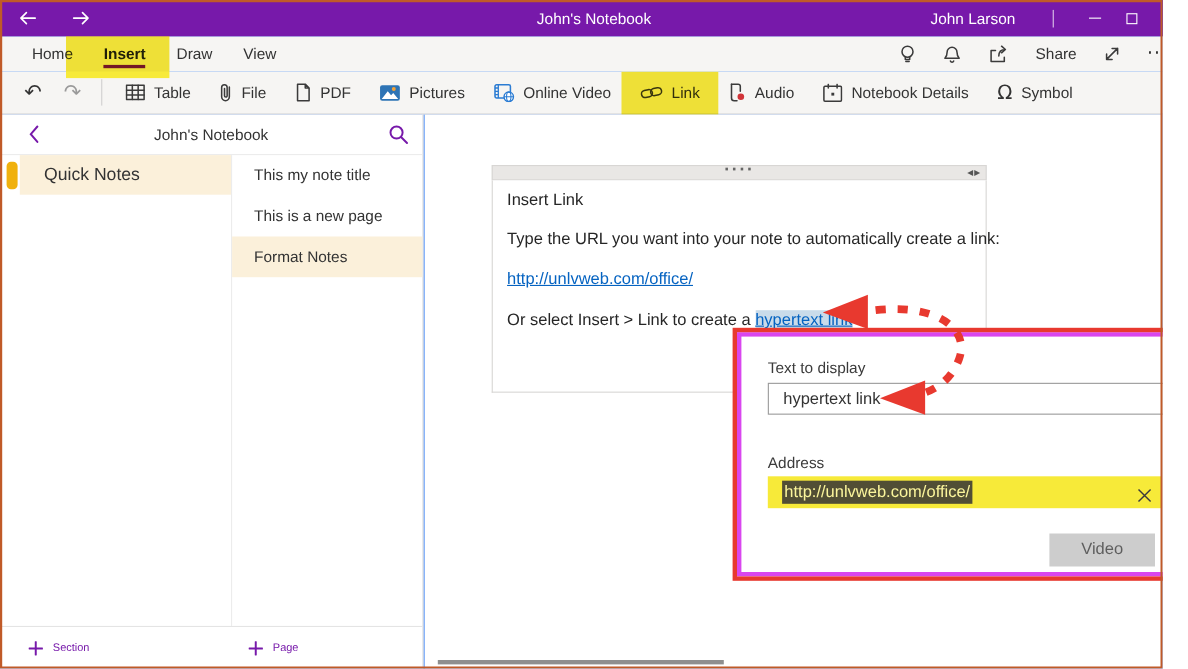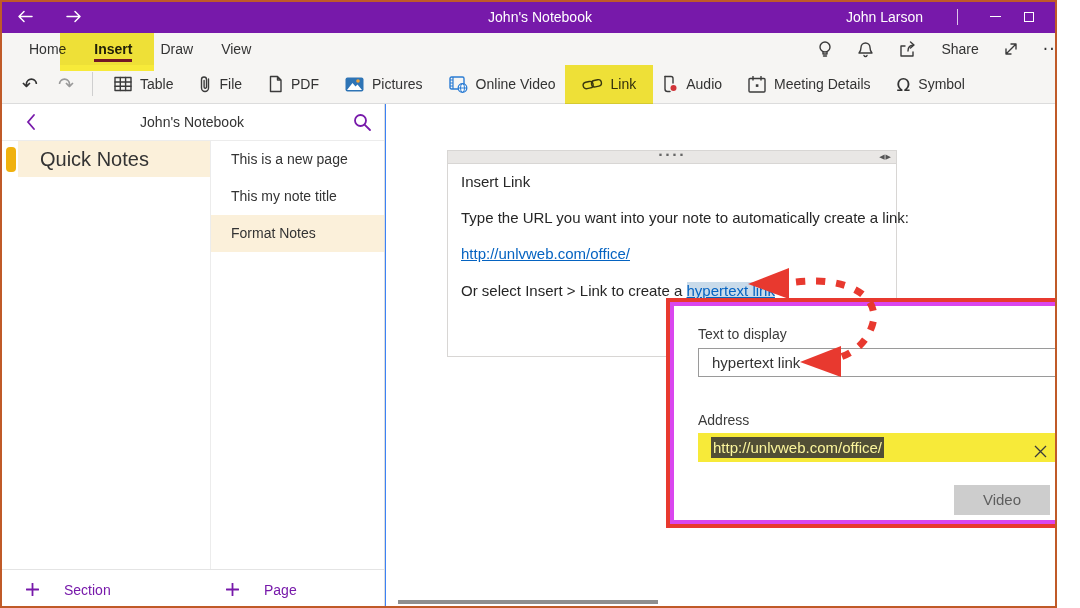--- a/index.html
+++ b/index.html
@@ -54,27 +54,27 @@
   .sb-back { position:absolute; left:26px; top:9px; cursor:pointer; }
   .sb-title { text-align:center; line-height:37px; font-size:14px; color:#333; }
   .sb-search { position:absolute; right:12px; top:8px; cursor:pointer; }
   .sb-cols { position:absolute; top:37px; bottom:39px; left:0; right:0; }
   .sb-coldiv { position:absolute; left:210px; top:0; bottom:0; width:1px; background:#ececec; }
   .sec-list { position:absolute; left:0; top:0; width:210px; }
   .sec-row { position:relative; height:37px; cursor:pointer; }
   .sec-bg { position:absolute; left:18px; right:0; top:0; bottom:1px; }
   .sec-row.selected .sec-bg { background:var(--selection-beige); }
   .sec-tab { position:absolute; left:6px; top:6px; width:10px; height:25px; border-radius:4px; }
-  .sec-label { position:absolute; left:40px; line-height:37px; font-size:20px; color:#333; }
+  .sec-label { position:absolute; left:40px; line-height:37px; font-size:16px; color:#333; }
   .page-list { position:absolute; left:211px; right:0; top:0; }
   .page-row { height:37px; line-height:37px; padding-left:20px; font-size:14px; color:#333; cursor:pointer; }
   .page-row.selected { background:var(--selection-beige); }
   .sb-footer { position:absolute; left:0; right:0; bottom:0; height:39px; border-top:1px solid #e4e4e4; }
-  .sb-new { position:absolute; top:0; height:39px; display:flex; align-items:center; gap:25px;
-            color:var(--accent); font-size:14px; cursor:pointer; }
+  .sb-new { position:absolute; top:0; height:39px; display:flex; align-items:center; gap:9px;
+            color:var(--accent); font-size:10px; cursor:pointer; }
   .sb-new.sec { left:26px; } .sb-new.pg { left:226px; }
 
   
   .canvas { position:absolute; left:386px; top:104px; right:0; bottom:0; background:#fff; }
   .note { position:absolute; left:61px; top:46px; width:450px; height:207px; z-index:1; }
   .note-bar { position:relative; height:14px; background:#e9e7e5; border:1px solid #d8d6d4; }
   .note-dots { position:absolute; left:0; right:0; top:-3px; text-align:center; color:#666; font-size:13px;
                letter-spacing:2px; font-weight:700; line-height:14px; cursor:grab; }
   .note-resize { position:absolute; right:4px; top:0; font-size:7px; color:#555; line-height:13px; letter-spacing:1px; cursor:ew-resize; }
   .note-body { position:absolute; left:0; top:14px; right:0; bottom:0; background:#fff;
@@ -242,21 +242,21 @@
         <circle cx="11.5" cy="13" r="3" fill="#d13438"></circle>
         </svg>
       <span>Audio</span>
     </div>
     <div class="tool-btn">
       <svg width="18" height="17" viewBox="0 0 18 17">
         <rect class="ic" x="1" y="2.5" width="16" height="13.5" rx="1"></rect>
           <path class="ic" d="M5 0.5 V4 M13 0.5 V4"></path>
         <rect x="7.8" y="8.3" width="2.6" height="2.6" fill="#3b3b3b"></rect>
         </svg>
-      <span>Meeting Details</span>
+      <span>Notebook Details</span>
     </div>
     <div class="tool-btn">
       <span class="glyph" style="font-size:18px;">Ω</span>
       <span>Symbol</span>
     </div>
   </div>
 
   <div class="sidebar">
     <div class="sb-header">
       <span class="sb-back">
@@ -276,22 +276,22 @@
     <div class="sb-cols">
       <div class="sec-list">
         <div class="sec-row selected">
           <div class="sec-bg"></div>
           <span class="sec-tab" style="background-color: rgb(240, 177, 14);"></span>
           <span class="sec-label">Quick Notes</span>
         </div>
       </div>
       <div class="sb-coldiv"></div>
       <div class="page-list">
+        <div class="page-row">This my note title</div>
         <div class="page-row">This is a new page</div>
-        <div class="page-row">This my note title</div>
         <div class="page-row selected">Format Notes</div>
       </div>
     </div>
 
     <div class="sb-footer">
       <div class="sb-new sec">
         <svg width="13" height="13" viewBox="0 0 13 13">
           <path class="ic-purple" d="M6.5 0.5 V12.5 M0.5 6.5 H12.5"></path>
           </svg>
         <span>Section</span>

